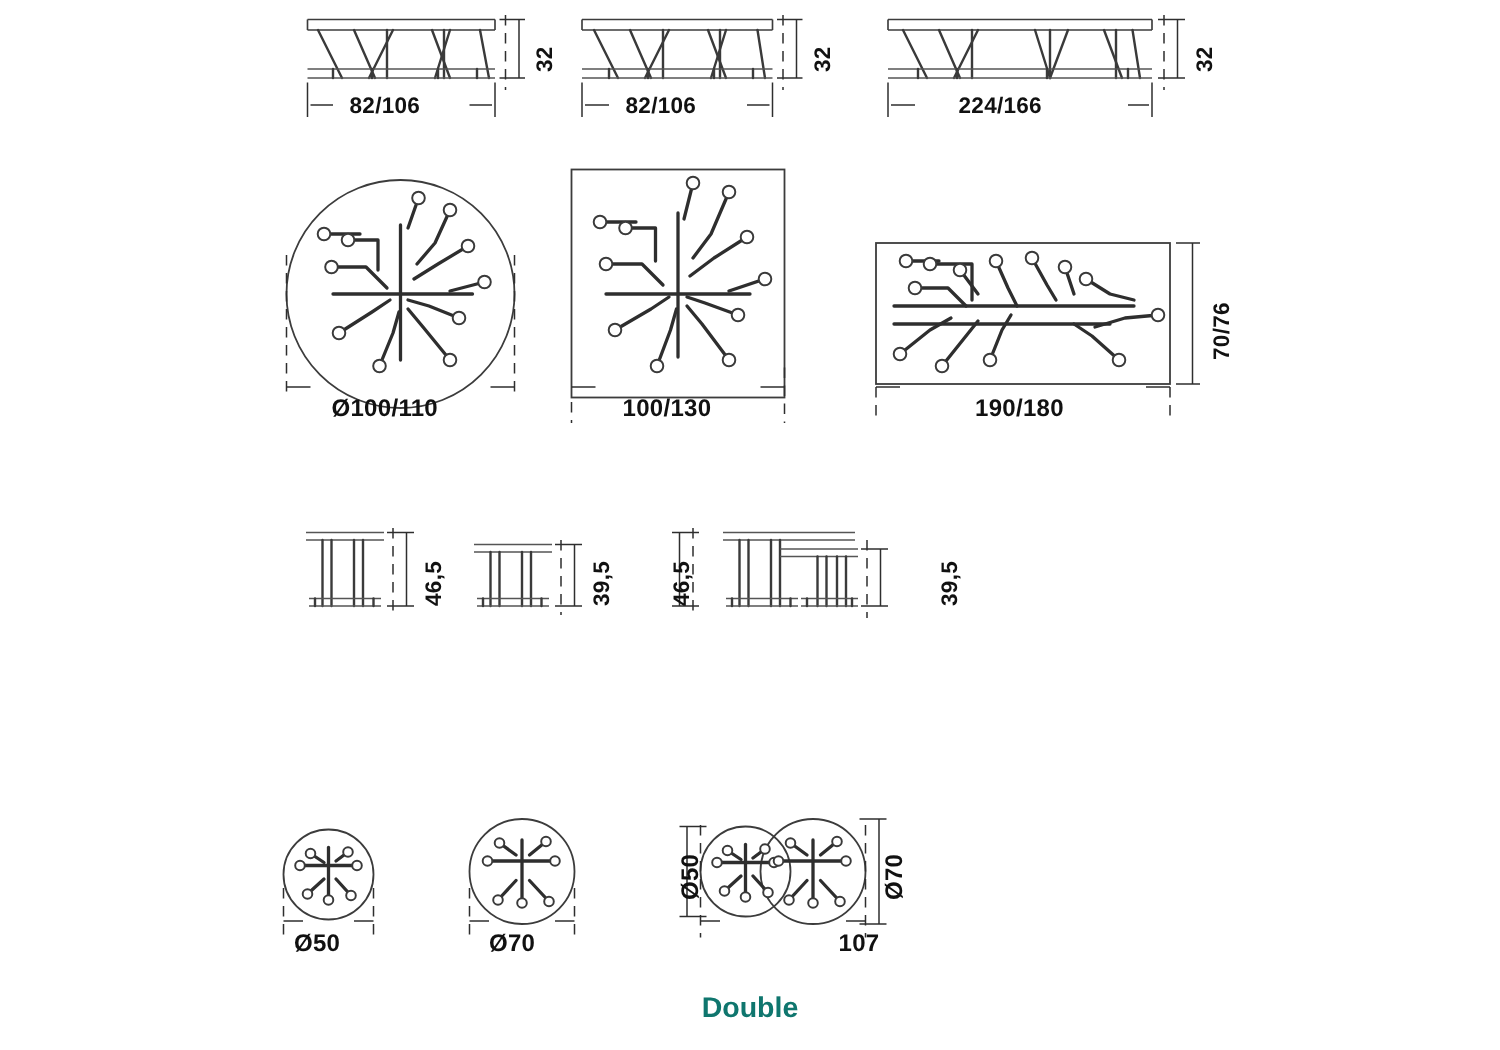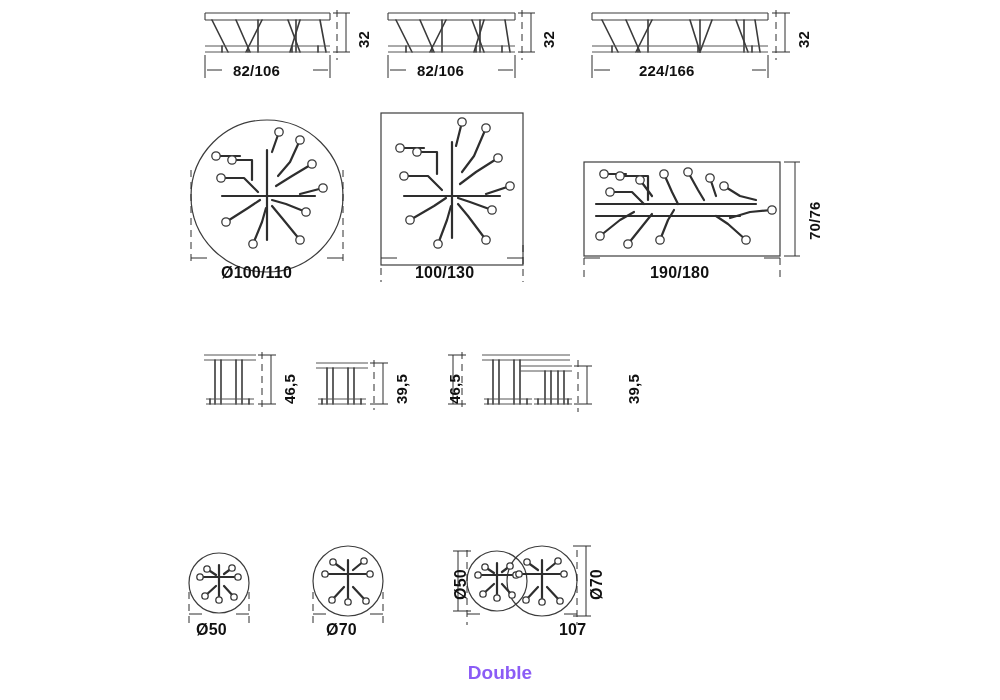--- a/index.html
+++ b/index.html
@@ -32,21 +32,21 @@
   }
   .dim-label.vert {
     transform-origin: left top;
     transform: rotate(-90deg);
   }
   .caption {
     position: absolute;
     font-family: "Liberation Sans", sans-serif;
     font-size: 19px;
     font-weight: bold;
-    color: #8b5cf6;
+    color: #0f766e;
     white-space: nowrap;
   }
   svg { display: block; }
   .ln  { stroke: #3c3c3c; stroke-width: 1.1; fill: none; }
   .ln2 { stroke: #555555; stroke-width: 1; fill: none; }
   .thick { stroke: #2e2e2e; stroke-width: 2.2; fill: none; stroke-linecap: round; stroke-linejoin: round; }
   .med { stroke: #3a3a3a; stroke-width: 1.6; fill: none; stroke-linecap: round; stroke-linejoin: round; }
   .dash { stroke: #2e2e2e; stroke-width: 1; fill: none; stroke-dasharray: 7 5; }
   .ext { stroke: #2e2e2e; stroke-width: 1; fill: none; }
   .node { fill: #ffffff; stroke: #3a3a3a; stroke-width: 1.3; }

